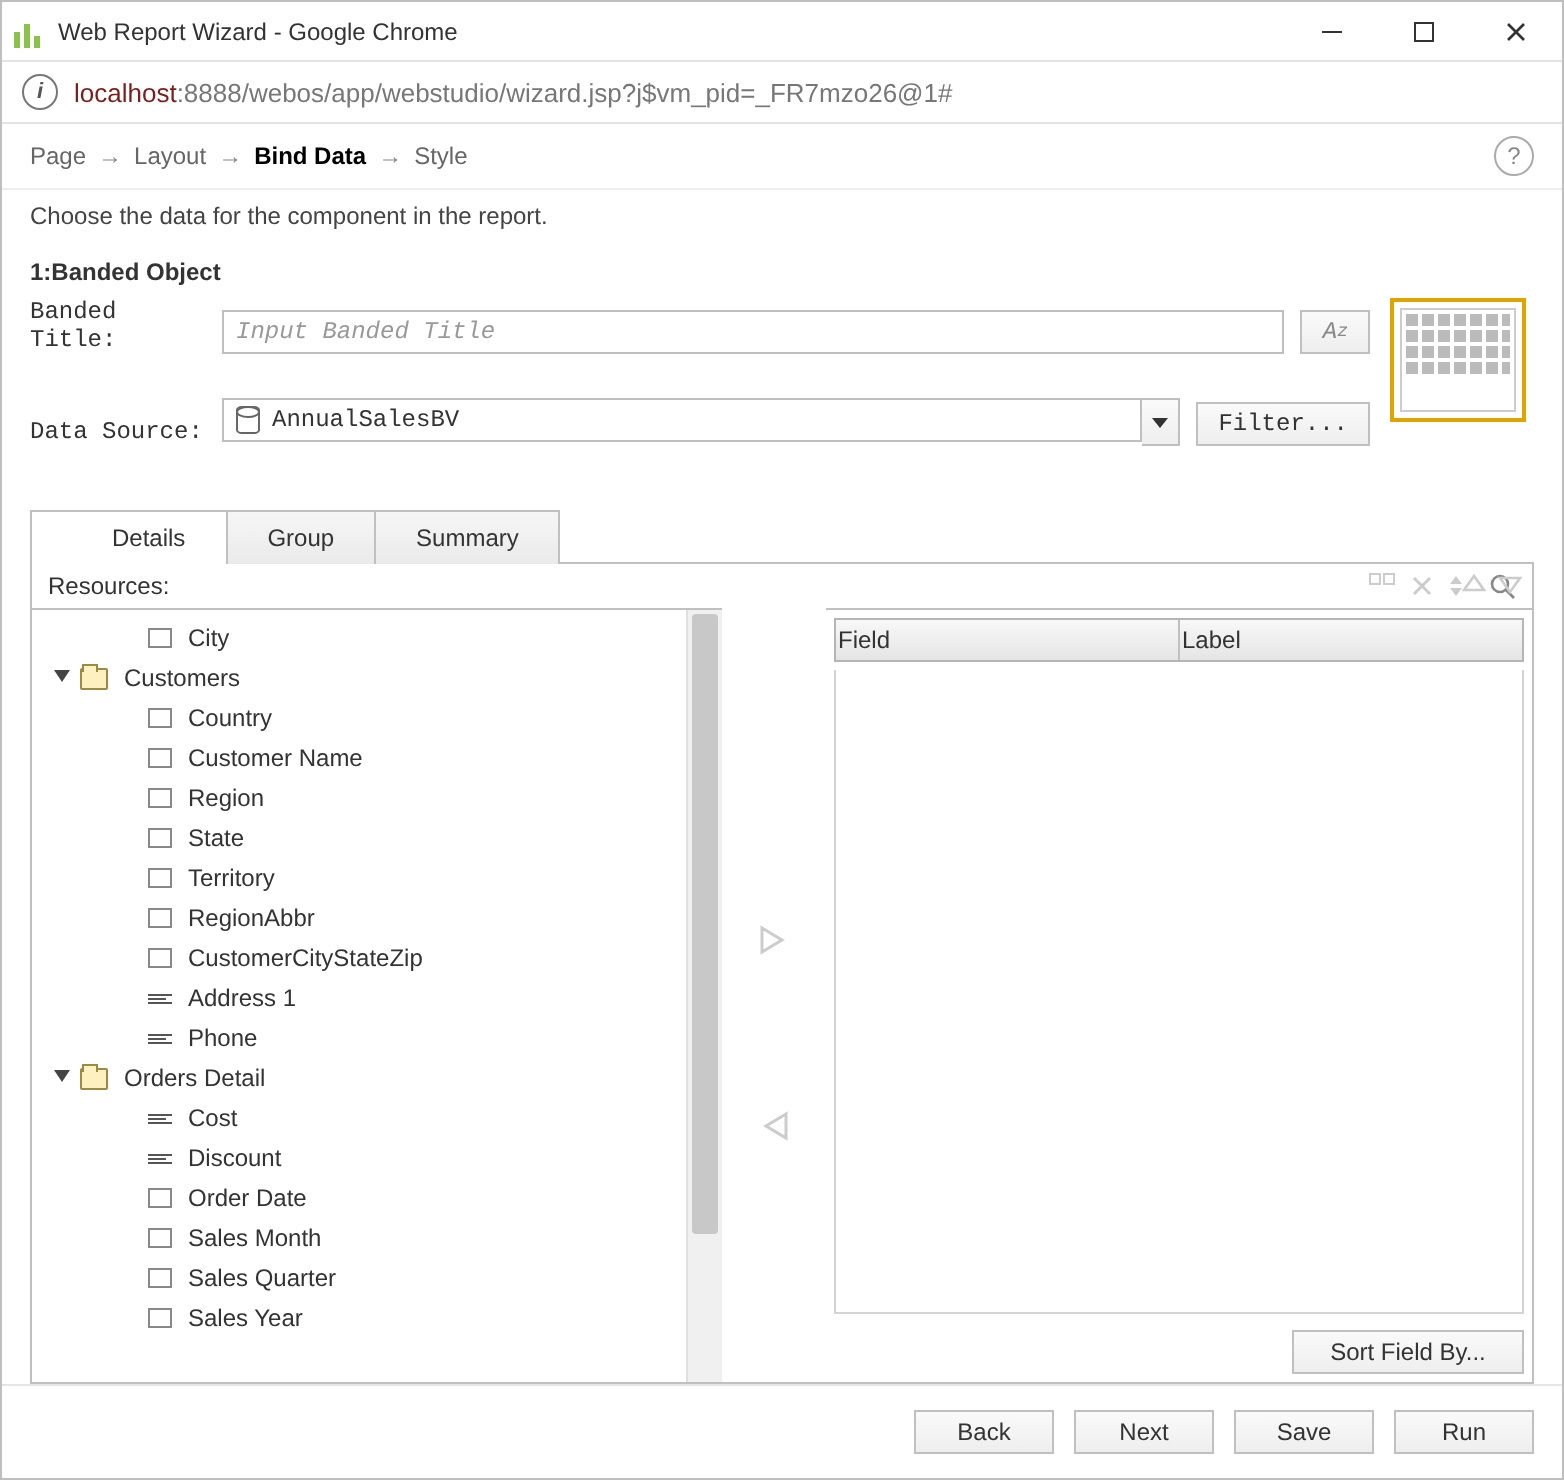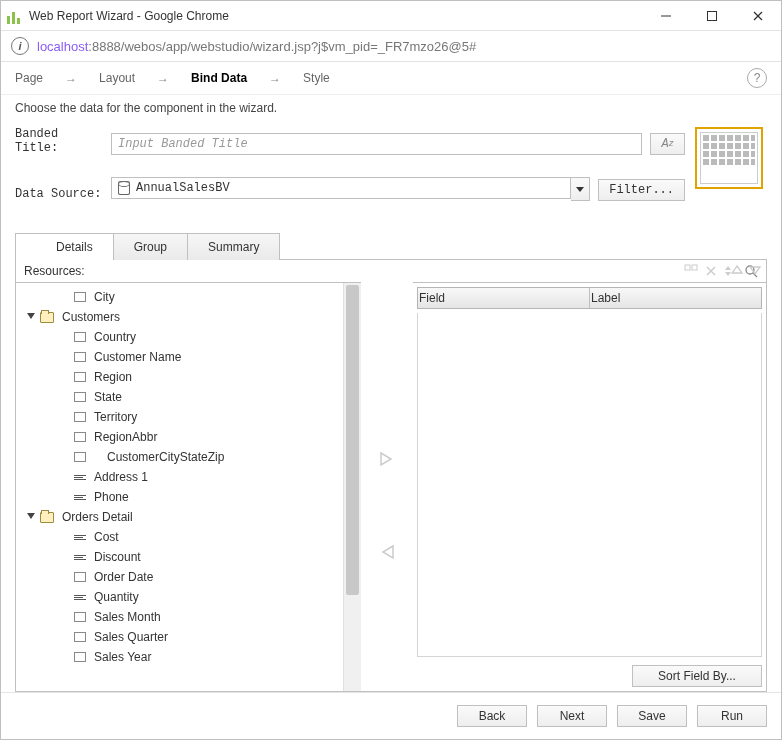--- a/index.html
+++ b/index.html
@@ -48,21 +48,21 @@
     gap:8px;
     border-bottom: 1px solid #e3e3e3;
     color: #555;
     font-size: 13px;
   }
   .addressbar .info-icon{
     width:16px;height:16px;border:1px solid #777;border-radius:50%;
     display:flex;align-items:center;justify-content:center;font-style:italic;font-weight:bold;
     font-size:11px;color:#555;
   }
-  .addressbar .url .host { color:#8b5cf6; }
+  .addressbar .url .host { color:#7f1d1d; }
   .addressbar .url .rest { color:#777; }
 
   .crumbs {
     height: 32px;
     display:flex;
     align-items:center;
     padding: 0 14px;
     gap:6px;
     border-bottom: 1px solid #eee;
   }
@@ -251,39 +251,40 @@
       <svg viewBox="0 0 12 12">
           <line x1="2" y1="2" x2="10" y2="10" stroke="#333" stroke-width="1.3"></line>
           <line x1="10" y1="2" x2="2" y2="10" stroke="#333" stroke-width="1.3"></line>
         </svg>
     </div>
   </div>
 
   <div class="addressbar">
     <div class="info-icon">i</div>
     <div class="url">
-      <span class="host">localhost</span><span class="rest">:8888/webos/app/webstudio/wizard.jsp?j$vm_pid=_FR7mzo26@5#</span>
+      <span class="host">localhost</span><span class="rest">:8888/webos/app/webstudio/wizard.jsp?j$vm_pid=_FR7mzo26@1#</span>
     </div>
   </div>
 
   <div class="crumbs">
-    <span id="crumbs-container" style="display:flex;align-items:center;gap:22px;">
+    <span id="crumbs-container" style="display:flex;align-items:center;gap:6px;">
         <span class="step">Page</span>
         <span class="arrow">→</span>
         <span class="step">Layout</span>
         <span class="arrow">→</span>
         <span class="step active">Bind Data</span>
         <span class="arrow">→</span>
         <span class="step">Style</span>
       </span>
     <div class="help-icon">?</div>
   </div>
 
-  <div class="subhead">Choose the data for the component in the wizard.</div>
-
+  <div class="subhead">Choose the data for the component in the report.</div>
+
+  <div class="section-title">1:Banded Object</div>
 
   <div class="config-area">
     <div class="config-left">
       <div class="form-row">
         <label>Banded Title:</label>
         <input class="text-input" type="text" placeholder="Input Banded Title" style="">
         <button class="btn btn-az">A<span style="font-size:9px;">z</span></button>
       </div>
       <div class="form-row">
         <label>Data Source:</label>
@@ -405,21 +406,21 @@
               <div class="tree-item">
                 <span class="ind" style="width: 30px;"></span>
                 <span style="width: 14px;"></span>
                 <span class="field-icon"></span>
                 <span style="margin-left: 4px;">RegionAbbr</span>
               </div>
               <div class="tree-item">
                 <span class="ind" style="width: 30px;"></span>
                 <span style="width: 14px;"></span>
                 <span class="field-icon"></span>
-                <span style="margin-left: 17px;">CustomerCityStateZip</span>
+                <span style="margin-left: 4px;">CustomerCityStateZip</span>
               </div>
               <div class="tree-item">
                 <span class="ind" style="width: 30px;"></span>
                 <span style="width: 14px;"></span>
                 <span class="formula-icon">
                   <span></span>
                   <span></span>
                   <span></span>
                 </span>
                 <span style="margin-left: 4px;">Address 1</span>
@@ -462,30 +463,20 @@
                   <span></span>
                   <span></span>
                 </span>
                 <span style="margin-left: 4px;">Discount</span>
               </div>
               <div class="tree-item">
                 <span class="ind" style="width: 30px;"></span>
                 <span style="width: 14px;"></span>
                 <span class="field-icon"></span>
                 <span style="margin-left: 4px;">Order Date</span>
-              </div>
-              <div class="tree-item">
-                <span class="ind" style="width: 30px;"></span>
-                <span style="width: 14px;"></span>
-                <span class="formula-icon">
-                  <span></span>
-                  <span></span>
-                  <span></span>
-                </span>
-                <span style="margin-left: 4px;">Quantity</span>
               </div>
               <div class="tree-item">
                 <span class="ind" style="width: 30px;"></span>
                 <span style="width: 14px;"></span>
                 <span class="field-icon"></span>
                 <span style="margin-left: 4px;">Sales Month</span>
               </div>
               <div class="tree-item">
                 <span class="ind" style="width: 30px;"></span>
                 <span style="width: 14px;"></span>
@@ -530,21 +521,21 @@
                 <polygon points="7,11 12,4 2,4" fill="none" stroke="#ccc" stroke-width="1.3"></polygon>
               </svg>
           </span>
         </div>
         <div class="grid-header">
           <div>Field</div>
           <div>Label</div>
         </div>
         <div class="grid-body"></div>
         <div class="sort-btn-row">
-          <button class="btn" style="width:130px;">Sort Field By...</button>
+          <button class="btn" style="width:116px;">Sort Field By...</button>
         </div>
       </div>
     </div>
   </div>
 
   <div class="footer">
     <button class="btn">Back</button>
     <button class="btn">Next</button>
     <button class="btn">Save</button>
     <button class="btn">Run</button>

